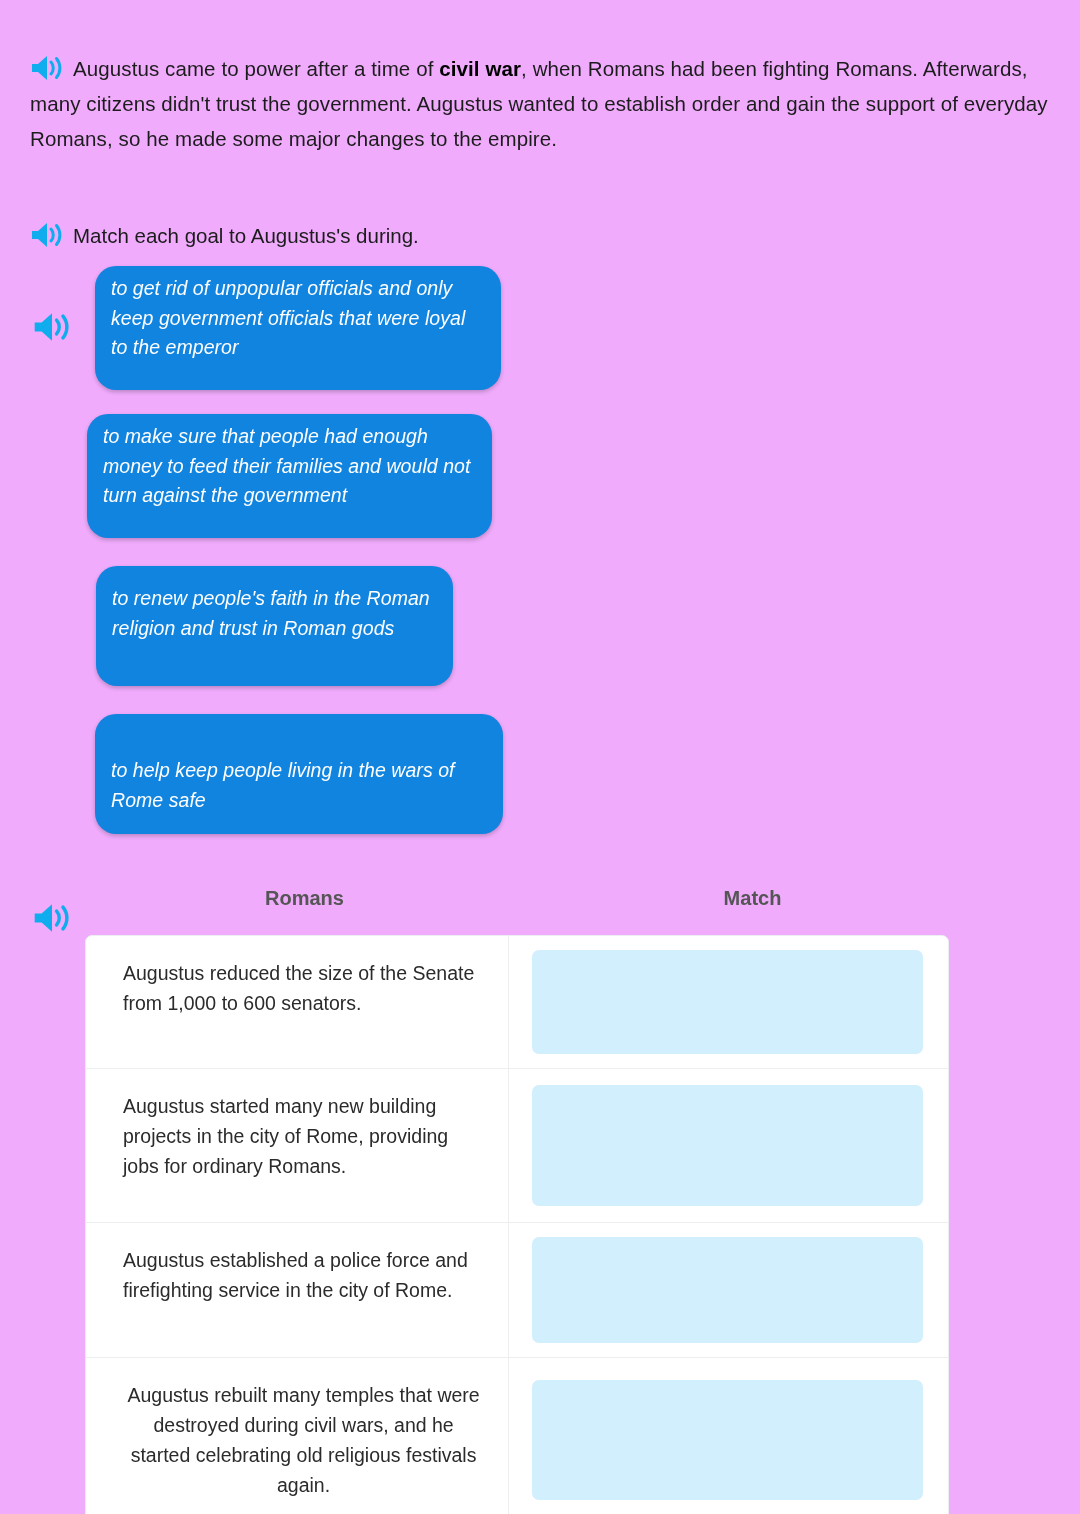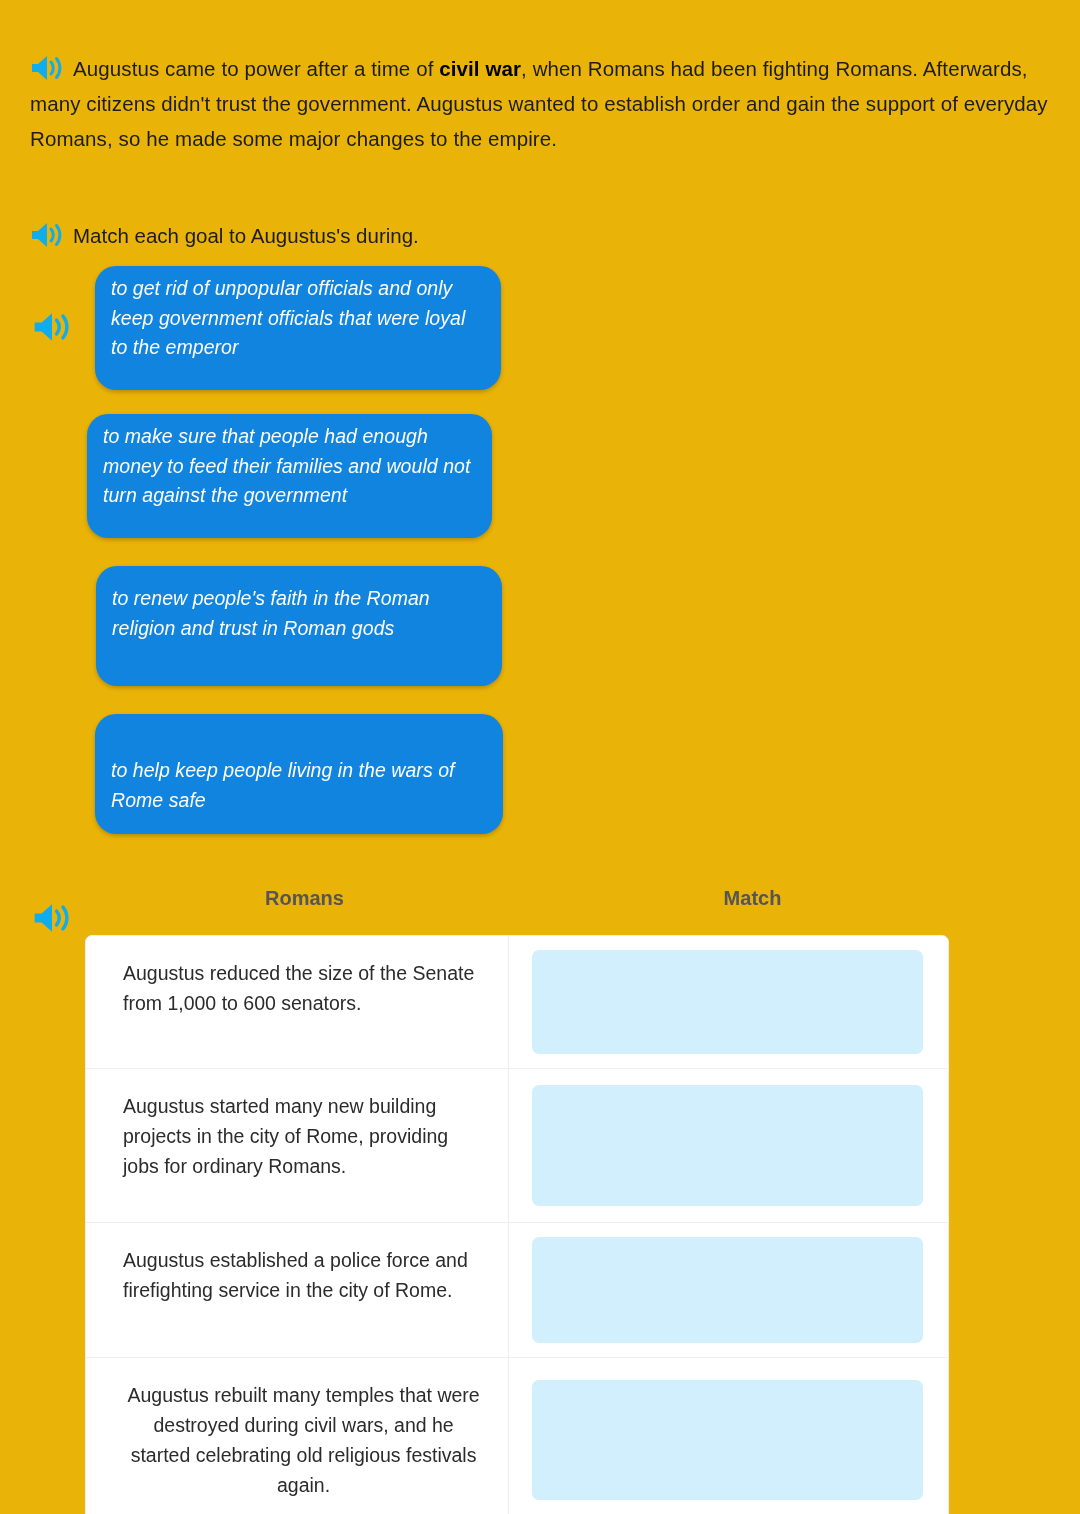--- a/index.html
+++ b/index.html
@@ -8,21 +8,21 @@
     width: 1080px; height: 1514px;
     background: #ffffff;
     font-family: "Liberation Sans", sans-serif;
     overflow: hidden;
   }
 
   .page {
     position: relative;
     width: 1080px;
     height: 1514px;
-    background: #eab308;
+    background: #f0abfc;
   }
 
   
   .spk { display: inline-block; line-height: 0; }
   .spk svg { display: block; }
 
   
   .intro {
     position: absolute;
     left: 30px; top: 30px;
@@ -58,21 +58,21 @@
     border-radius: 21px;
     font-size: 19.5px;
     line-height: 29.5px;
     box-shadow: 0 2px 4px rgba(0,0,0,.22);
     padding: 8px 16px 10px 16px;
     letter-spacing: .05px;
     font-style: italic;
   }
   #card-0 { left: 95px; top: 266px; width: 406px; height: 124px; }
   #card-1 { left: 87px; top: 414px; width: 405px; height: 124px; }
-  #card-2 { left: 96px; top: 566px; width: 406px; height: 120px;
+  #card-2 { left: 96px; top: 566px; width: 357px; height: 120px;
             padding-top: 18px; }
   #card-3 { left: 95px; top: 714px; width: 408px; height: 120px;
             padding-top: 42px; }
 
   
   .table-spk {
     position: absolute;
     left: 32px; top: 903px;
   }
   .col-head {

